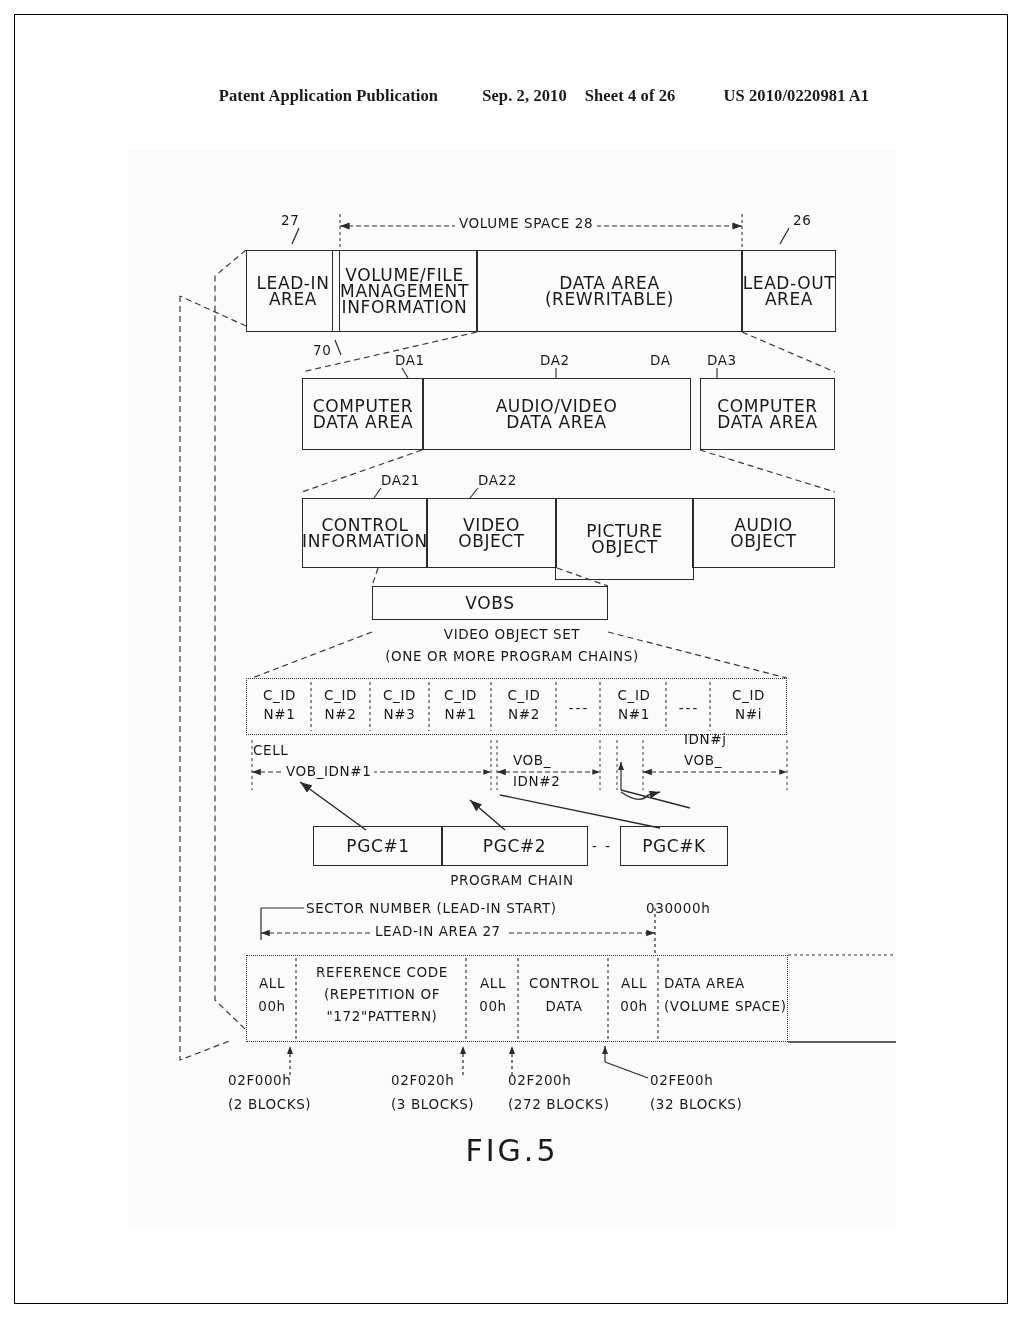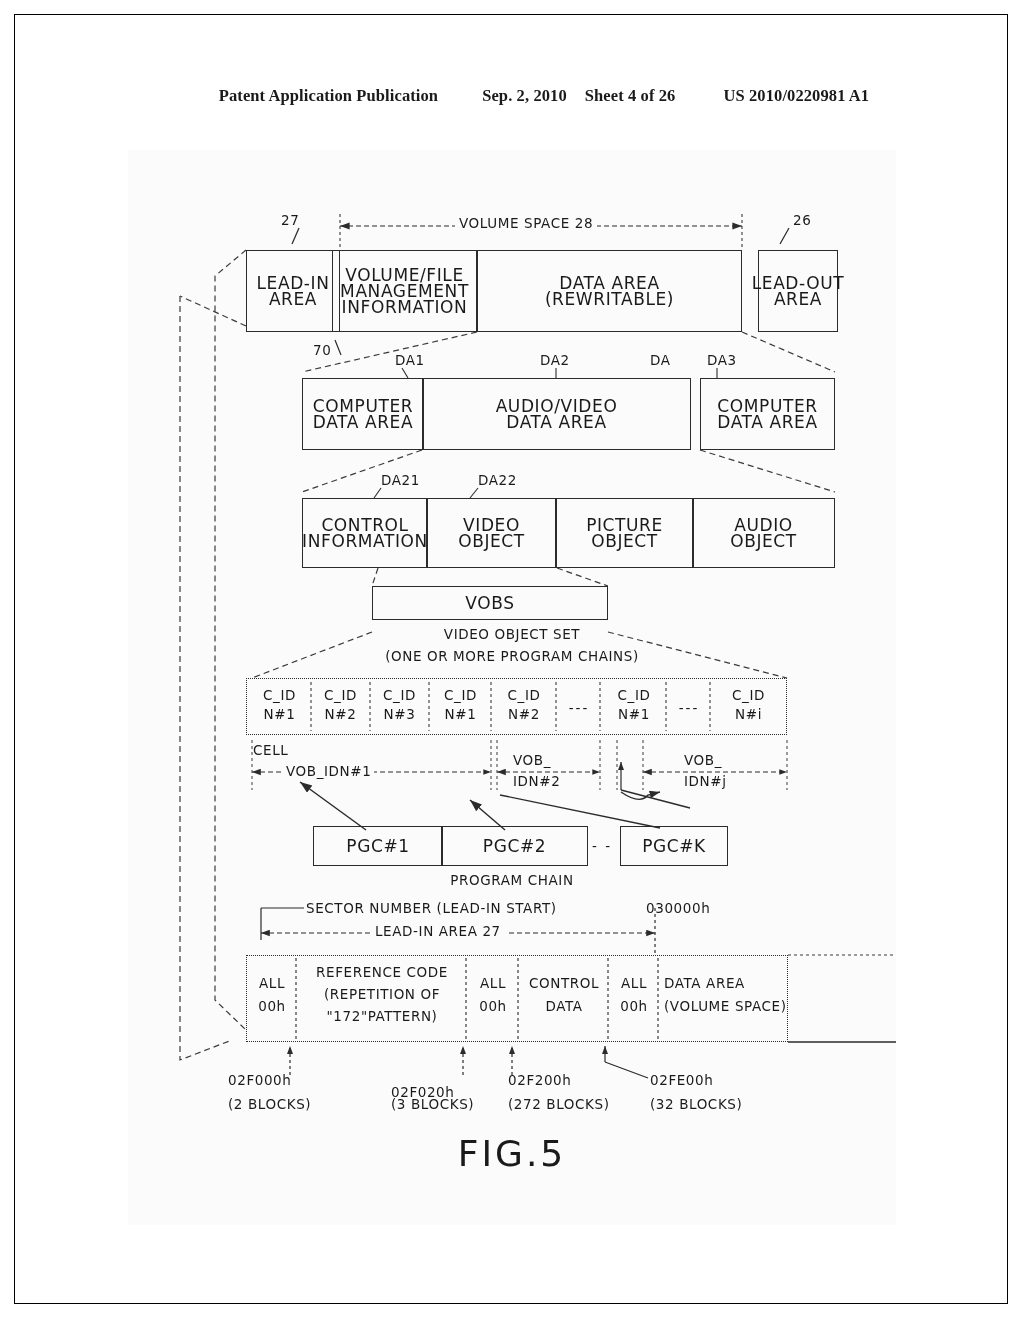--- a/index.html
+++ b/index.html
@@ -52,21 +52,21 @@
   .box .ln{display:block;white-space:nowrap;}
   .lbl{
     position:absolute;white-space:nowrap;
     font-family:"DejaVu Sans", sans-serif;
     font-size:13.5px;letter-spacing:.6px;line-height:16px;
   }
   svg.overlay{position:absolute;left:0;top:0;overflow:visible;}
   #fig-caption{
     position:absolute;left:0;top:1133px;width:1024px;text-align:center;
     font-family:"DejaVu Sans", sans-serif;
-    font-size:36px;letter-spacing:3px;
+    font-size:30px;letter-spacing:3px;
   }
 </style>
 </head>
 <body>
 
 <div id="pub-header">
   <span class="h-title">Patent Application Publication</span>
   <span class="h-date">Sep. 2, 2010</span>
   <span class="h-sheet">Sheet 4 of 26</span>
   <span class="h-patno">US 2010/0220981 A1</span>
@@ -176,21 +176,21 @@
   </div>
   <div class="box" style="left:332px;top:250px;width:145px;height:82px;">
     <span class="ln">VOLUME/FILE</span>
     <span class="ln">MANAGEMENT</span>
     <span class="ln">INFORMATION</span>
   </div>
   <div class="box" style="left:477px;top:250px;width:265px;height:82px;">
     <span class="ln">DATA AREA</span>
     <span class="ln">(REWRITABLE)</span>
   </div>
-  <div class="box" style="left:758px;top:250px;width:80px;height:82px;">
+  <div class="box" style="left:742px;top:250px;width:94px;height:82px;">
     <span class="ln">LEAD-OUT</span>
     <span class="ln">AREA</span>
   </div>
 
   <div class="lbl" style="left:313px;top:342px;">70</div>
   <div class="lbl" style="left:395px;top:352px;">DA1</div>
   <div class="lbl" style="left:540px;top:352px;">DA2</div>
   <div class="lbl" style="left:650px;top:352px;">DA</div>
   <div class="lbl" style="left:707px;top:352px;">DA3</div>
   <svg class="overlay" width="1024" height="1320">
@@ -220,21 +220,21 @@
   </svg>
 
   <div class="box" style="left:302px;top:498px;width:126px;height:70px;">
     <span class="ln">CONTROL</span>
     <span class="ln">INFORMATION</span>
   </div>
   <div class="box" style="left:426px;top:498px;width:131px;height:70px;">
     <span class="ln">VIDEO</span>
     <span class="ln">OBJECT</span>
   </div>
-  <div class="box" style="left:555px;top:498px;width:139px;height:70px;">
+  <div class="box" style="left:555px;top:498px;width:139px;height:82px;">
     <span class="ln">PICTURE</span>
     <span class="ln">OBJECT</span>
   </div>
   <div class="box" style="left:692px;top:498px;width:143px;height:70px;">
     <span class="ln">AUDIO</span>
     <span class="ln">OBJECT</span>
   </div>
 
   <div class="box" style="left:372px;top:586px;width:236px;height:34px;">
     <span class="ln">VOBS</span>
@@ -260,21 +260,21 @@
   <div class="lbl" style="left:668px;top:700px;width:42px;text-align:center;letter-spacing:2px;">---</div>
   <div class="lbl" style="left:712px;top:687px;width:73px;text-align:center;">C_ID</div>
   <div class="lbl" style="left:712px;top:706px;width:73px;text-align:center;">N#i</div>
 
   <div class="lbl" style="left:253px;top:742px;">CELL</div>
 
   <div class="lbl" style="left:283px;top:763px;background:#fbfbfb;padding:0 3px;">VOB_IDN#1</div>
   <div class="lbl" style="left:513px;top:752px;">VOB_</div>
   <div class="lbl" style="left:513px;top:773px;">IDN#2</div>
   <div class="lbl" style="left:684px;top:752px;">VOB_</div>
-  <div class="lbl" style="left:684px;top:773px;text-align:center;">IDN#j</div>
+  <div class="lbl" style="left:684px;top:731px;text-align:center;">IDN#j</div>
 
   <div class="box" style="left:313px;top:826px;width:130px;height:40px;">
     <span class="ln">PGC#1</span>
   </div>
   <div class="box" style="left:441px;top:826px;width:147px;height:40px;">
     <span class="ln">PGC#2</span>
   </div>
   <div class="lbl" style="left:592px;top:838px;letter-spacing:2px;">- -</div>
   <div class="box" style="left:620px;top:826px;width:108px;height:40px;">
     <span class="ln">PGC#K</span>
@@ -310,21 +310,21 @@
   <div class="lbl" style="left:522px;top:998px;width:84px;text-align:center;">DATA</div>
 
   <div class="lbl" style="left:612px;top:975px;width:44px;text-align:center;">ALL</div>
   <div class="lbl" style="left:612px;top:998px;width:44px;text-align:center;">00h</div>
 
   <div class="lbl" style="left:664px;top:975px;">DATA AREA</div>
   <div class="lbl" style="left:664px;top:998px;">(VOLUME SPACE)</div>
 
   <div class="lbl" style="left:228px;top:1072px;">02F000h</div>
   <div class="lbl" style="left:228px;top:1096px;">(2 BLOCKS)</div>
-  <div class="lbl" style="left:391px;top:1072px;margin-top:12px;">02F020h</div>
+  <div class="lbl" style="left:391px;top:1072px;">02F020h</div>
   <div class="lbl" style="left:391px;top:1096px;">(3 BLOCKS)</div>
   <div class="lbl" style="left:508px;top:1072px;">02F200h</div>
   <div class="lbl" style="left:508px;top:1096px;">(272 BLOCKS)</div>
   <div class="lbl" style="left:650px;top:1072px;">02FE00h</div>
   <div class="lbl" style="left:650px;top:1096px;">(32 BLOCKS)</div>
 
   <div id="fig-caption">FIG.5</div>
 
 </div>
 

